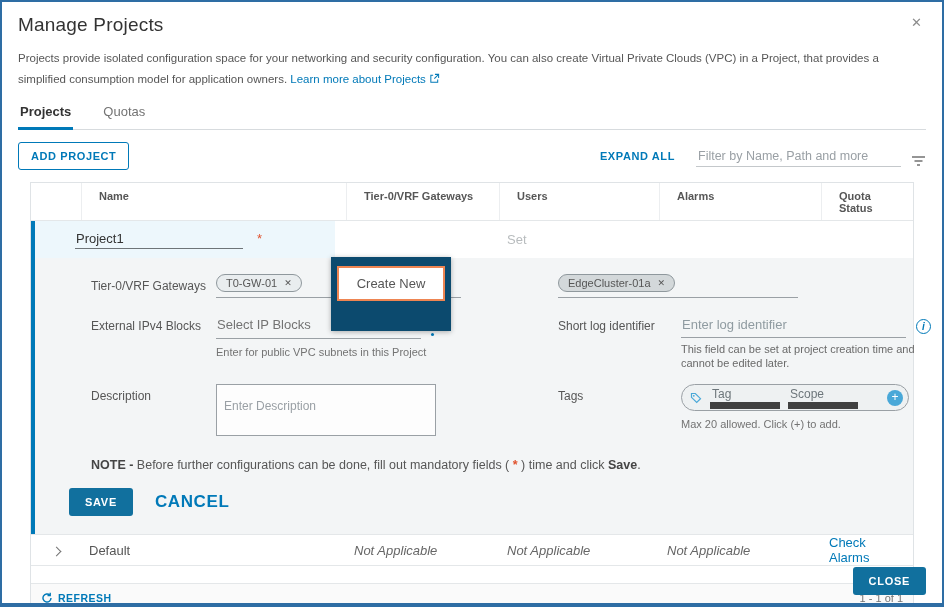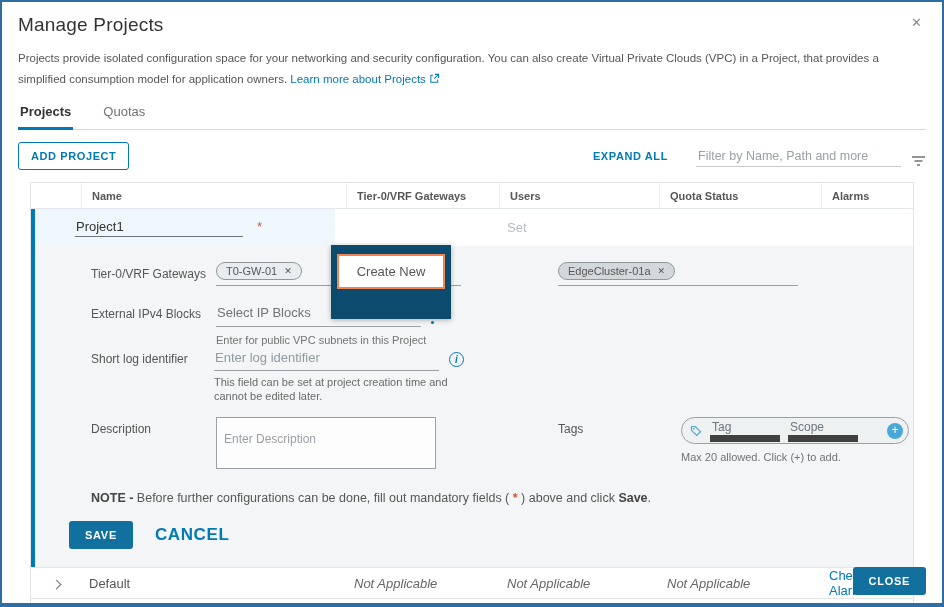--- a/index.html
+++ b/index.html
@@ -25,32 +25,32 @@
   .tab { font-size: 13px; padding: 4px 2px 8px; color: #737373; cursor: pointer; }
   .tab.active { color: #333; font-weight: 700; border-bottom: 3px solid #0079b8; margin-bottom: -1px; }
 
   
   .toolbar { display: flex; align-items: center; margin-top: 12px; }
   .btn-outline {
     border: 1px solid #0079b8; color: #0079b8; background: #fff; border-radius: 3px;
     font-size: 11px; font-weight: 700; letter-spacing: .6px; padding: 7px 12px; cursor: pointer;
     font-family: inherit;
   }
-  .toolbar-right { margin-left: auto; display: flex; align-items: center; gap: 28px; }
+  .toolbar-right { margin-left: auto; display: flex; align-items: center; gap: 21px; }
   .link-caps { color: #0079b8; font-size: 11px; font-weight: 700; letter-spacing: .6px; cursor: pointer; }
   .filter-wrap { display: flex; align-items: flex-end; gap: 10px; }
   .filter-input { border: none; border-bottom: 1px solid #c4c8cb; width: 205px; font-size: 12.5px;
     padding: 3px 2px; color: #454545; outline: none; background: transparent; font-family: inherit; }
   .filter-input::placeholder { color: #9aa0a5; }
 
   
   .grid-table { border: 1px solid #dfe3e6; margin: 12px 12px 0 12px; background: #fff; }
   .grid-cols { display: grid; grid-template-columns: 50px 265px 153px 160px 162px 1fr; }
   .thead { border-bottom: 1px solid #e4e7e9; }
-  .th { font-size: 11px; font-weight: 700; color: #565656; padding: 7px 10px 6px; border-left: 1px solid #eceef0; }
+  .th { font-size: 11px; font-weight: 700; color: #565656; padding: 7px 17px 6px; border-left: 1px solid #eceef0; }
   .th:first-child { border-left: none; }
 
   
   .edit-panel { position: relative; border-left: 4px solid #0079b8; }
   .name-row { position: relative; height: 37px; background: #fff; }
   .name-cell-bg { position: absolute; left: 0; top: 0; bottom: 0; width: 300px; background: #edf7fc; }
   .name-input { position: absolute; left: 40px; top: 8px; width: 168px; border: none;
     border-bottom: 1px solid #6e7478; background: transparent; font-size: 13px; color: #333;
     padding: 2px 1px; outline: none; font-family: inherit; }
   .req { color: #e0532f; font-size: 13px; position: absolute; left: 222px; top: 10px; }
@@ -167,22 +167,22 @@
       </div>
     </div>
 
     <div class="grid-table">
 
       <div class="grid-cols thead">
         <div class="th"></div>
         <div class="th">Name</div>
         <div class="th">Tier-0/VRF Gateways</div>
         <div class="th">Users</div>
+        <div class="th">Alarms</div>
         <div class="th">Quota Status</div>
-        <div class="th">Alarms</div>
       </div>
 
       <div class="edit-panel">
 
         <div class="name-row">
           <div class="name-cell-bg"></div>
           <input class="name-input" value="Project1" style="">
           <span class="req">*</span>
           <span class="set-link">Set</span>
         </div>
@@ -210,21 +210,21 @@
                 <div class="chip-line w2">
                   <span class="chip filled">
                     <span>EdgeCluster-01a</span>
                     <span class="x">✕</span>
                   </span>
                 </div>
               </div>
             </div>
           </div>
 
-          <div class="frow" style="margin-bottom:14px;flex-direction:column;">
+          <div class="frow" style="margin-bottom:14px;">
             <div class="fcol-left">
               <div class="flabel">External IPv4 Blocks</div>
               <div class="fctrl">
                 <div class="select-line">
                   <div class="select-text">Select IP Blocks</div>
                   <span class="vdots"></span>
                 </div>
                 <div class="helper">Enter for public VPC subnets in this Project</div>
               </div>
             </div>
@@ -257,21 +257,21 @@
                     </svg>
                   <input class="tag-mini" placeholder="Tag" style="">
                   <input class="tag-mini" placeholder="Scope" style="">
                   <span class="plus-btn">+</span>
                 </div>
                 <div class="helper">Max 20 allowed. Click (+) to add.</div>
               </div>
             </div>
           </div>
 
-          <p class="note"><b>NOTE - </b><span>Before further configurations can be done, fill out mandatory fields ( </span><span class="star">*</span><span> ) above and click </span><b>Save</b><span>.</span></p>
+          <p class="note"><b>NOTE - </b><span>Before further configurations can be done, fill out mandatory fields ( </span><span class="star">*</span><span> ) time and click </span><b>Save</b><span>.</span></p>
 
           <div class="action-row">
             <button class="btn-primary">SAVE</button>
             <span class="cancel-link">CANCEL</span>
           </div>
 
         </div>
       </div>
 
       <div class="grid-cols data-row">

